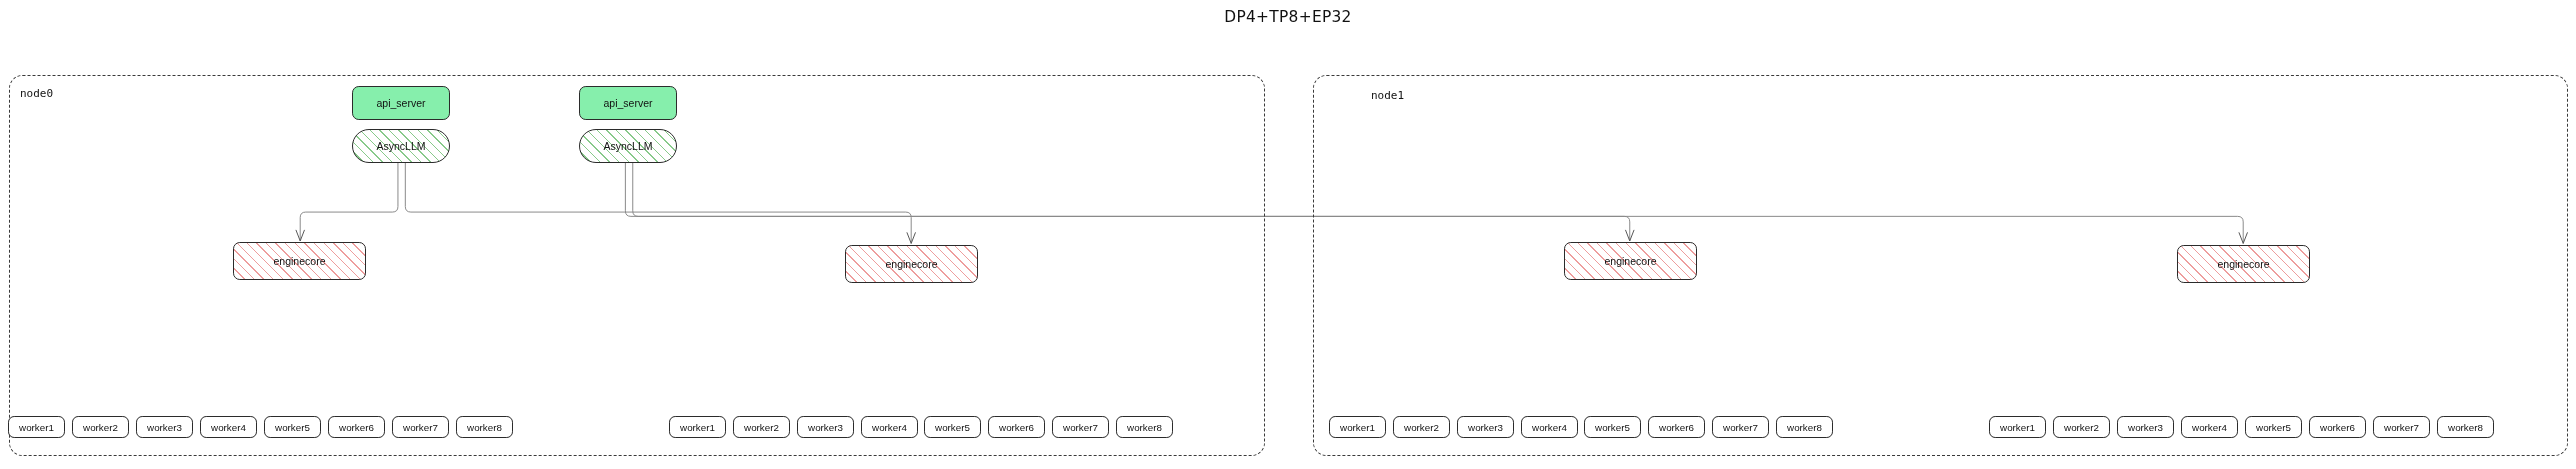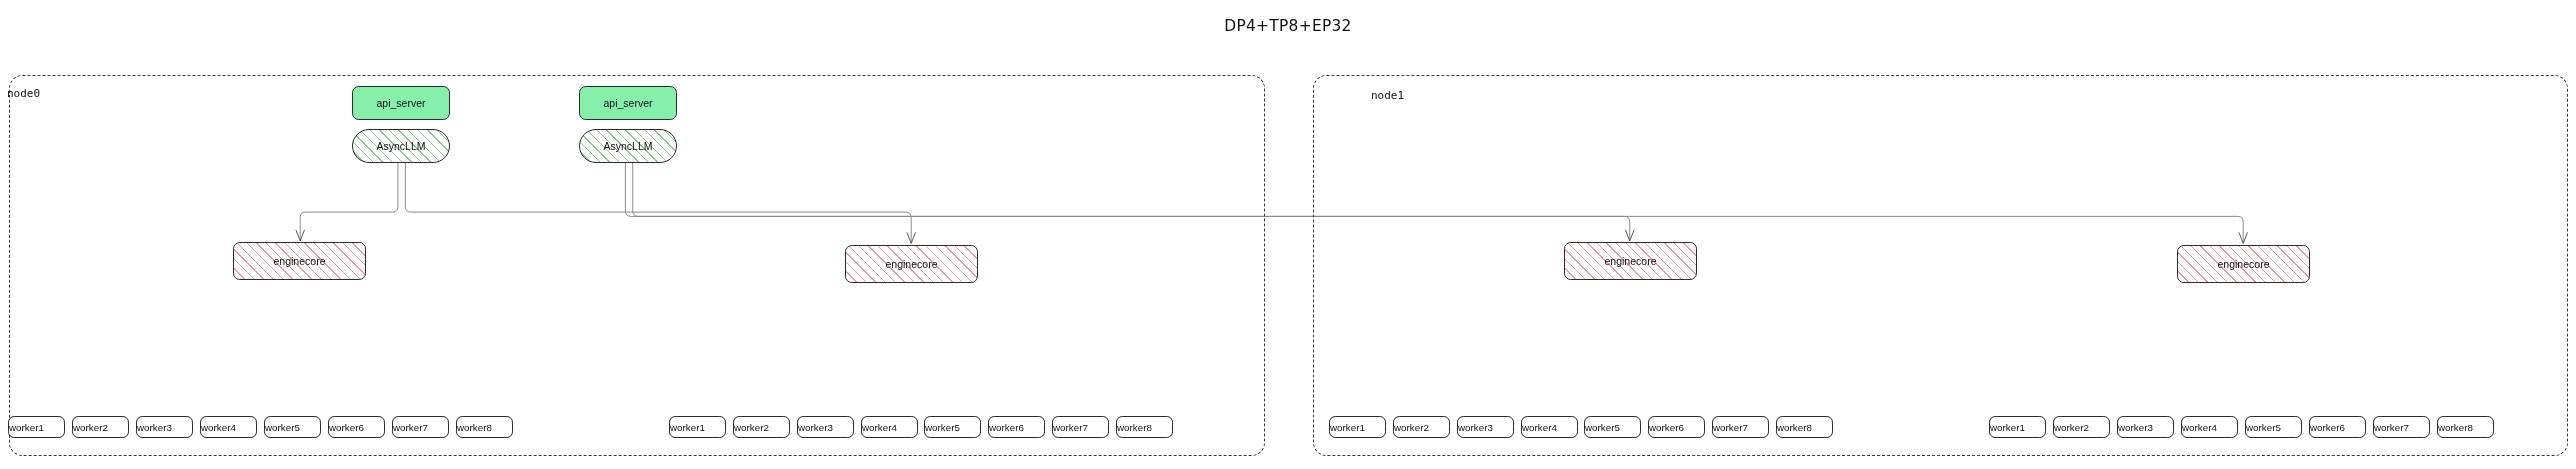--- a/index.html
+++ b/index.html
@@ -17,21 +17,21 @@
     width: 2576px;
     height: 469px;
     background: #ffffff;
     overflow: hidden;
   }
 
   
   #diagram-title {
     position: absolute;
     left: 0;
-    top: 17px;
+    top: 8px;
     width: 2576px;
     text-align: center;
     font-size: 15.4px;
     font-family: "DejaVu Sans", sans-serif;
     letter-spacing: 0.3px;
     color: #111111;
     white-space: nowrap;
   }
 
   
@@ -104,20 +104,21 @@
 
   
   .worker-box {
     position: absolute;
     box-sizing: border-box;
     border: 1.2px solid #2b2b2b;
     border-radius: 6.2px;
     background: #ffffff;
     display: flex;
     align-items: center;
+    justify-content: center;
     font-size: 9.8px;
     color: #111111;
     white-space: nowrap;
   }
 
   
   #edge-layer {
     position: absolute;
     left: 0;
     top: 0;
@@ -139,21 +140,21 @@
       <path d="M 658 265 L 658 336 Q 658 345 667 345 L 1472 345 Q 1481 345 1481 354 L 1481 396" fill="none" stroke="#888888" stroke-width="1.6" stroke-linecap="butt"></path>
       <path d="M 1474 378 L 1481 396 L 1488 378" fill="none" stroke="#555555" stroke-width="1.6"></path>
       <path d="M 1016 265 L 1016 343 Q 1016 352 1025 352 L 2641 352 Q 2650 352 2650 361 L 2650 392" fill="none" stroke="#888888" stroke-width="1.6" stroke-linecap="butt"></path>
       <path d="M 2643 374 L 2650 392 L 2657 374" fill="none" stroke="#555555" stroke-width="1.6"></path>
       <path d="M 1028 265 L 1028 343 Q 1028 352 1037 352 L 3639 352 Q 3648 352 3648 361 L 3648 396" fill="none" stroke="#888888" stroke-width="1.6" stroke-linecap="butt"></path>
       <path d="M 3641 378 L 3648 396 L 3655 378" fill="none" stroke="#555555" stroke-width="1.6"></path>
     </svg>
 
   <div id="clusters-root">
       <div class="node-cluster" style="left: 8.6px; top: 75px; width: 1256px; height: 381px;"></div>
-      <div class="node-label" style="left: 7px; top: 87px;">node0</div>
+      <div class="node-label" style="left: 20px; top: 87px;">node0</div>
       <div class="node-cluster" style="left: 1313px; top: 75px; width: 1255px; height: 381px;"></div>
       <div class="node-label" style="left: 1327px; top: 89px; margin-left: 44px;">node1</div>
     </div>
   <div id="boxes-root">
       <div class="node-box box-api" style="left: 352px; top: 86px; width: 98px; height: 34px;">
         <span class="box-label">api_server</span>
       </div>
       <div class="node-box box-async" style="left: 352px; top: 129px; width: 98px; height: 34px;">
         <span class="box-label">AsyncLLM</span>
       </div>

